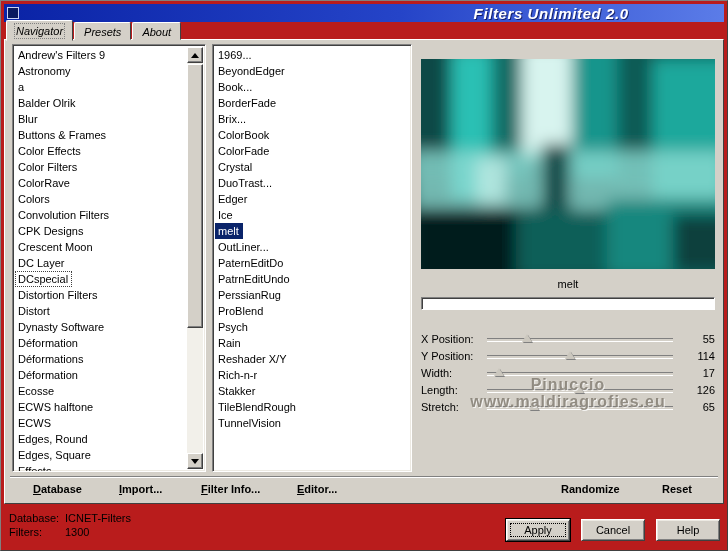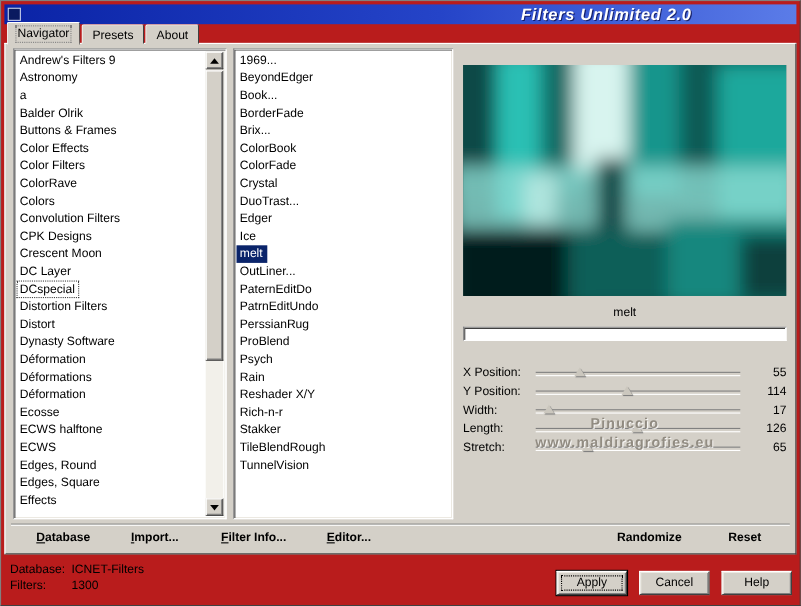--- a/index.html
+++ b/index.html
@@ -10,21 +10,21 @@
 
   
   .titlebar{position:absolute;left:3px;top:3px;right:3px;height:18px;
     background:linear-gradient(90deg,#0a23a6 0%,#2544c8 55%,#5b7ce8 100%);
     display:flex;align-items:center;}
   .app-icon{width:12px;height:12px;margin-left:3px;background:#0a1a60;border:1px solid #c9d2f2;}
   .title-text{position:absolute;left:76%;transform:translateX(-50%);color:#fff;font-weight:bold;
     font-style:italic;font-size:15px;letter-spacing:.6px;text-shadow:1px 1px 0 rgba(0,0,50,.65);white-space:nowrap;}
 
   
-  .tabs{position:absolute;left:5px;top:19px;height:20px;display:flex;z-index:2;}
+  .tabs{position:absolute;left:5px;top:19px;height:20px;display:flex;z-index:2;font-style:italic;}
   .tab{margin-top:2px;height:18px;padding:2px 9px 0;background:#d4d0c8;border:1px solid;
     border-color:#fff #404040 #d4d0c8 #fff;border-radius:2px 2px 0 0;margin-right:1px;line-height:14px;}
   .tab.active{margin-top:0;height:21px;padding-top:3px;z-index:3;}
   .tab.active .tab-label{outline:1px dotted #808080;outline-offset:1px;}
 
   
   .panel{position:absolute;left:3px;right:3px;top:38px;bottom:46px;background:#d4d0c8;
     border:1px solid;border-color:#fff #404040 #404040 #fff;}
 
   
@@ -59,21 +59,21 @@
   .param-label{width:64px;white-space:nowrap;}
   .param-track{flex:1;position:relative;height:10px;margin:0 8px 0 2px;}
   .param-track::before{content:'';position:absolute;left:0;right:0;top:4px;height:2px;
     border-top:1px solid #808080;border-bottom:1px solid #fff;}
   .param-thumb{position:absolute;top:0;width:0;height:0;border-left:5px solid transparent;
     border-right:5px solid transparent;border-bottom:8px solid #cbc7be;
     filter:drop-shadow(1px 1px 0 #808080);}
   .param-value{width:34px;text-align:right;}
 
   .watermark{position:absolute;left:416px;top:336px;width:294px;text-align:center;pointer-events:none;
-    color:rgba(130,124,114,.85);font-weight:bold;font-size:13px;letter-spacing:1px;
+    color:rgba(130,124,114,.85);font-weight:bold;font-size:16px;letter-spacing:1px;
     text-shadow:1px 1px 0 rgba(255,255,255,.75);line-height:17px;}
 
   
   .tb-groove{position:absolute;left:5px;right:5px;top:436px;height:2px;border-top:1px solid #808080;border-bottom:1px solid #fff;}
   .tb{position:absolute;top:443px;font-weight:bold;white-space:nowrap;cursor:default;}
   #tb-db{left:18px;margin-left:10px;} #tb-import{left:114px;} #tb-fi{left:196px;} #tb-ed{left:292px;}
   #tb-rand{left:556px;} #tb-reset{left:657px;}
 
   
   .status-label{position:absolute;left:8px;}
@@ -118,20 +118,21 @@
         </div>
         <div class="sb-thumb"></div>
         <div class="sb-btn sb-down">
           <span class="arr-down"></span>
         </div>
       </div>
     <div class="row">Andrew's Filters 9</div>
         <div class="row">Astronomy</div>
         <div class="row">a</div>
         <div class="row">Balder Olrik</div>
+        <div class="row">Blur</div>
         <div class="row">Buttons &amp; Frames</div>
         <div class="row">Color Effects</div>
         <div class="row">Color Filters</div>
         <div class="row">ColorRave</div>
         <div class="row">Colors</div>
         <div class="row">Convolution Filters</div>
         <div class="row">CPK Designs</div>
         <div class="row">Crescent Moon</div>
         <div class="row">DC Layer</div>
         <div class="row focused">DCspecial</div>

